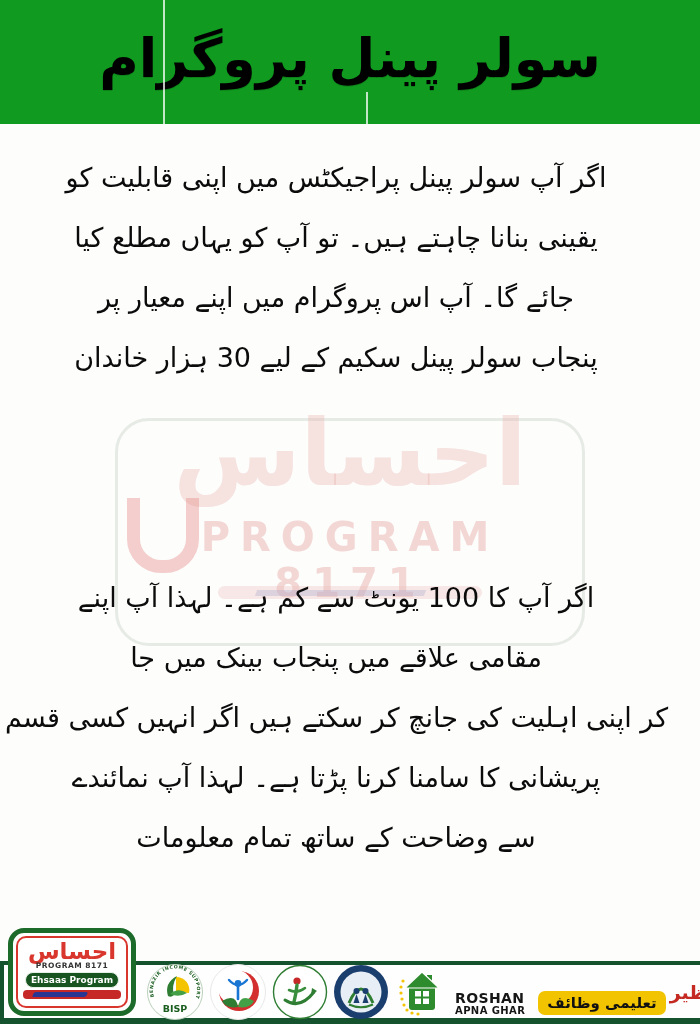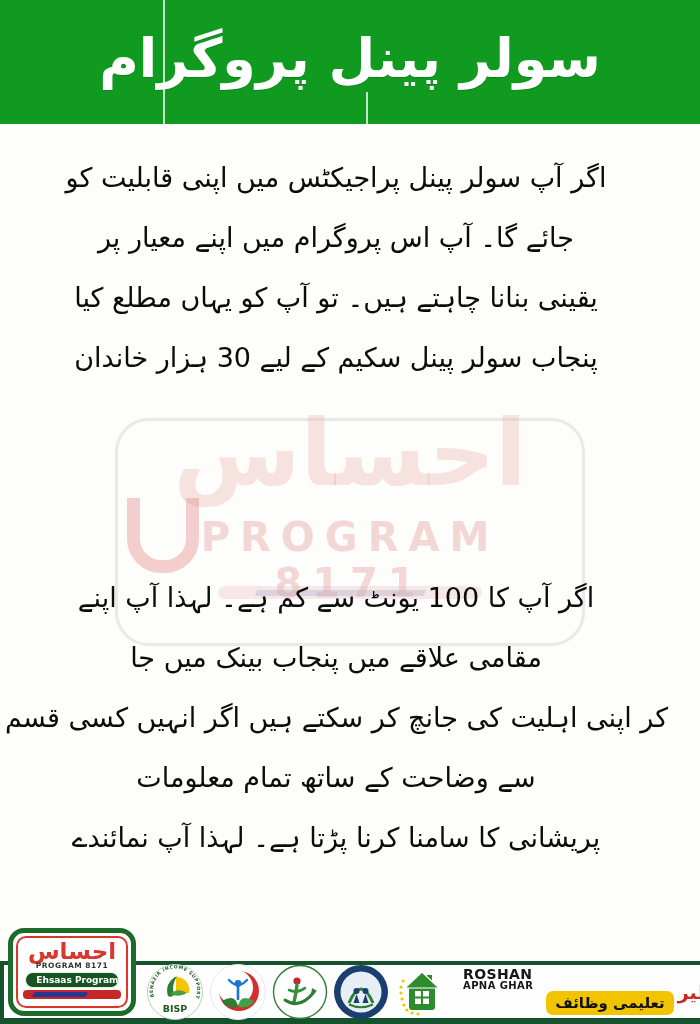--- a/index.html
+++ b/index.html
@@ -20,21 +20,21 @@
     font-family:"DejaVu Sans",sans-serif;
   }
 
   
   .header-band{
     position:absolute;left:0;top:0;width:700px;height:124px;
     background:var(--header-green);
     display:flex;align-items:center;justify-content:center;
   }
   .header-title{
-    color:#ffffff;font-size:54px;font-weight:bold;direction:rtl;
+    color:#000000;font-size:54px;font-weight:bold;direction:rtl;
     letter-spacing:1px;text-shadow:0 1px 0 rgba(0,0,0,.15);
     transform:translateY(-4px);
   }
   .header-seam{position:absolute;top:0;width:2px;height:124px;background:rgba(255,255,255,.75);}
 
   
   .watermark{position:absolute;left:115px;top:418px;width:470px;height:228px;pointer-events:none;}
   .wm-box{position:absolute;left:0;top:0;right:0;bottom:0;border:3px solid rgba(203,213,203,.45);border-radius:34px;}
   .wm-callig{position:absolute;left:0;top:-10px;width:100%;text-align:center;
     font-size:92px;font-weight:bold;color:rgba(233,174,170,.35);direction:rtl;line-height:1;}
@@ -70,28 +70,28 @@
     box-sizing:border-box;z-index:5;
   }
   .ehsaas-inner{
     margin:3px;border:2px solid var(--ehsaas-red);border-radius:10px;
     padding-top:1px;height:calc(100% - 6px);box-sizing:border-box;overflow:hidden;
   }
   .ehsaas-callig{color:var(--ehsaas-red);font-size:23px;font-weight:bold;text-align:center;line-height:1.05;direction:rtl;}
   .ehsaas-program{font-size:7.5px;font-weight:bold;letter-spacing:.5px;color:#333;text-align:center;margin-top:-2px;}
   .ehsaas-pill{
     background:var(--pill-green);color:#fff;font-size:9px;font-weight:bold;
-    border-radius:9px;width:86%;margin:2px auto 0;text-align:right;padding:2px 0;
+    border-radius:9px;width:86%;margin:2px auto 0;text-align:center;padding:2px 0;
     border:1px solid #e6efe6;
   }
   .ehsaas-ribbon{position:relative;height:9px;margin:2px 5px 0;background:#c62828;border-radius:4px;overflow:hidden;}
   .ehsaas-ribbon-navy{position:absolute;left:10%;top:2px;width:55%;height:5px;background:#283593;transform:skewX(-25deg);border-radius:2px;}
 
   
-  .roshan{display:flex;align-items:flex-start;gap:20px;flex:0 0 auto;margin-left:3px;}
+  .roshan{display:flex;align-items:flex-end;gap:12px;flex:0 0 auto;margin-left:3px;}
   .roshan-text{line-height:1.05;color:#161616;font-weight:800;letter-spacing:.4px;}
   .roshan-line1{font-size:14px;}
   .roshan-line2{font-size:10px;}
 
   
   .benazir-unit{display:flex;align-items:center;gap:4px;flex:0 0 auto;}
   .badge{font-weight:bold;border-radius:7px;padding:3px 9px;font-size:15px;direction:rtl;white-space:nowrap;margin-top:22px;}
   .badge-yellow{background:var(--badge-yellow);color:#111;}
   .benazir-word{color:var(--benazir-red);font-weight:bold;font-size:19px;direction:rtl;white-space:nowrap;}
   .unit-taleemi{margin-left:8px;}
@@ -111,31 +111,31 @@
     <div class="wm-box"></div>
     <div class="wm-callig">احساس</div>
     <div class="wm-u"></div>
     <div class="wm-program">PROGRAM 8171</div>
     <div class="wm-ribbon"></div>
     <div class="wm-ribbon-navy"></div>
   </div>
 
   <div class="para para1">
     <div class="line">اگر آپ سولر پینل پراجیکٹس میں اپنی قابلیت کو</div>
+    <div class="line">یقینی بنانا چاہتے ہیں۔ تو آپ کو یہاں مطلع کیا</div>
     <div class="line">جائے گا۔ آپ اس پروگرام میں اپنے معیار پر</div>
-    <div class="line">یقینی بنانا چاہتے ہیں۔ تو آپ کو یہاں مطلع کیا</div>
     <div class="line">پنجاب سولر پینل سکیم کے لیے 30 ہزار خاندان</div>
   </div>
 
   <div class="para para2">
     <div class="line">اگر آپ کا 100 یونٹ سے کم ہے۔ لہذا آپ اپنے</div>
     <div class="line">مقامی علاقے میں پنجاب بینک میں جا</div>
     <div class="line">کر اپنی اہلیت کی جانچ کر سکتے ہیں اگر انہیں کسی قسم کی</div>
+    <div class="line">پریشانی کا سامنا کرنا پڑتا ہے۔ لہذا آپ نمائندے</div>
     <div class="line">سے وضاحت کے ساتھ تمام معلومات</div>
-    <div class="line">پریشانی کا سامنا کرنا پڑتا ہے۔ لہذا آپ نمائندے</div>
   </div>
 
   <div class="footer-strip">
 
     <svg class="logo-circle" width="58" height="58" viewBox="0 0 58 58">
       <circle cx="29" cy="29" r="27.5" fill="#ffffff" stroke="#b9cfb9" stroke-width="1"></circle>
       <path id="bisparc" d="M 8,34 A 22,22 0 1 1 50,34" fill="none"></path>
       <text font-size="4.6" fill="#1b5e20" font-weight="bold" letter-spacing=".6">
         <textPath href="#bisparc">BENAZIR INCOME SUPPORT PROGRAMME</textPath>
       </text>

